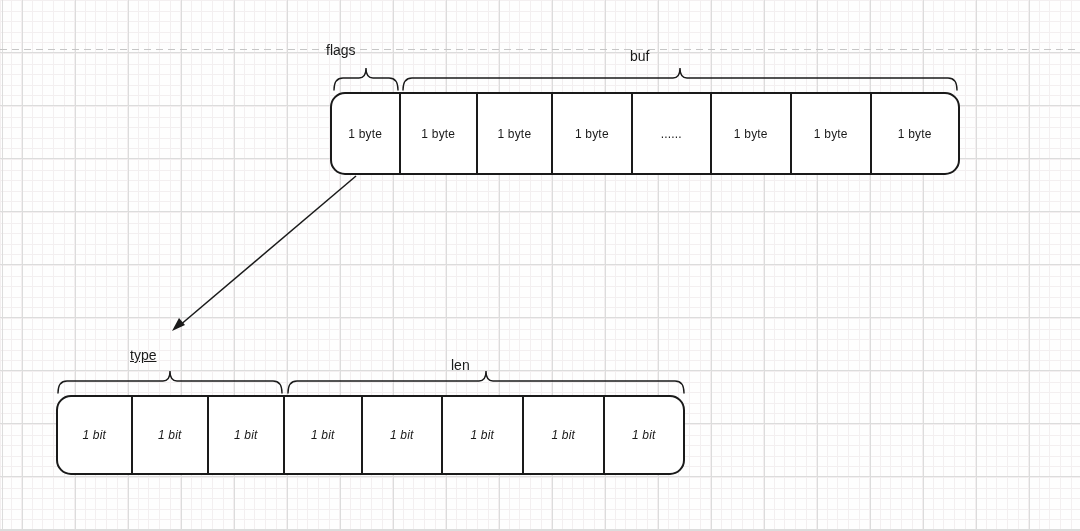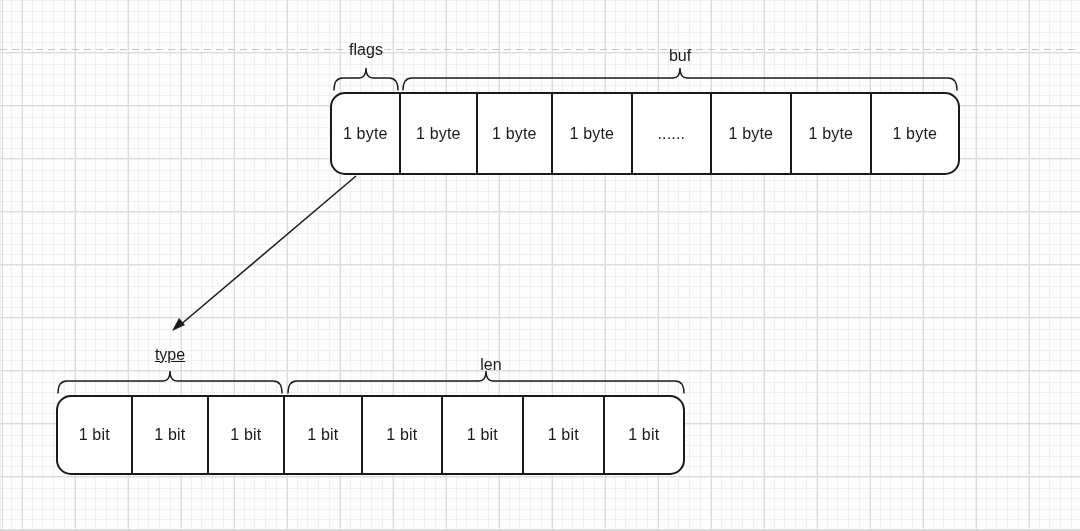--- a/index.html
+++ b/index.html
@@ -46,27 +46,28 @@
   }
   .row-box.top {
     left: 330px; top: 92px;
     width: 630px; height: 83px;
     grid-template-columns: 69fr 78fr 75fr 81fr 79fr 81fr 80fr 87fr;
   }
   .row-box.bottom {
     left: 56px; top: 395px;
     width: 629px; height: 80px;
     grid-template-columns: 75fr 77fr 76fr 79fr 80fr 82fr 81fr 79fr;
+    font-style: italic;
   }
   .cell {
     display: flex;
     align-items: center;
     justify-content: center;
     border-right: 2px solid var(--line);
-    font-size: 16px;
+    font-size: 12px;
     letter-spacing: 0.2px;
     white-space: nowrap;
   }
   .cell:last-child { border-right: none; }
   .overlay-svg {
     position: absolute;
     left: 0; top: 0;
     width: 1080px; height: 531px;
     pointer-events: none;
   }
@@ -77,22 +78,21 @@
     stroke-linecap: round;
   }
   .arrow-line {
     fill: none;
     stroke: var(--line);
     stroke-width: 1.5;
   }
   .arrow-head { fill: var(--line); stroke: none; }
   .brace-label {
     position: absolute;
-    text-align: center;
-    font-size: 16px;
+    font-size: 14px;
     line-height: 16px;
   }
   #flags-label { left: 326px; top: 42px;  width: 80px; }
   #buf-label   { left: 630px; top: 48px;  width: 100px; }
   #type-label  { left: 130px; top: 347px; width: 80px; text-decoration: underline; }
   #len-label   { left: 451px; top: 357px; width: 80px; }
 </style>
 </head>
 <body>
 

